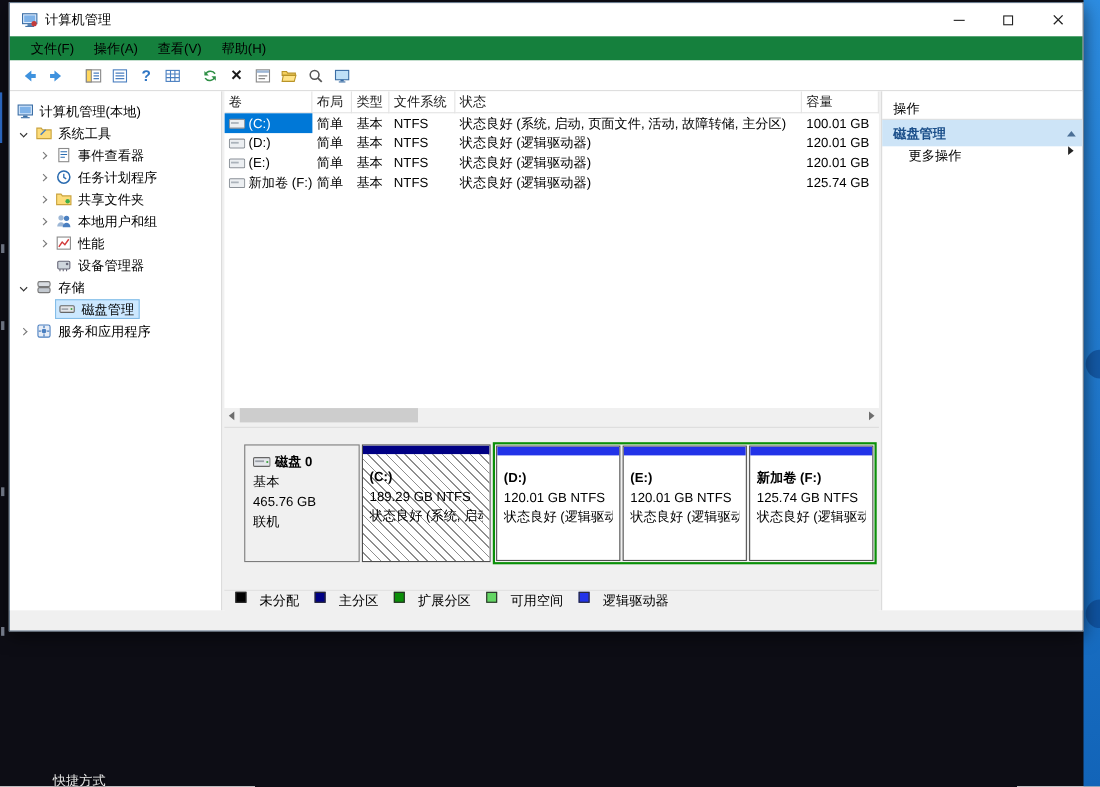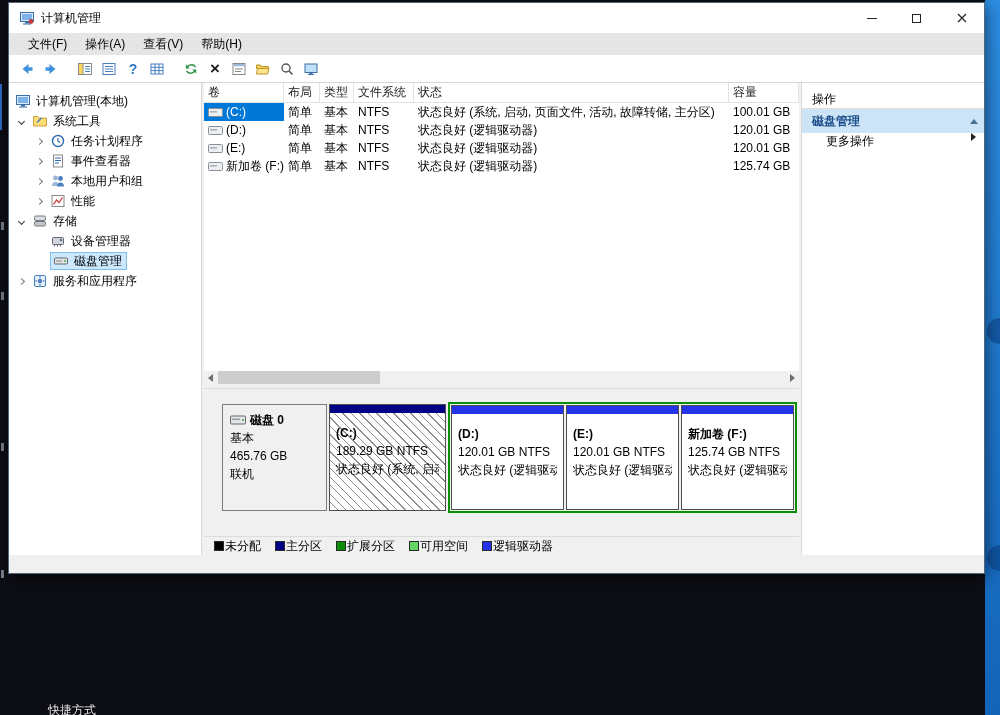--- a/index.html
+++ b/index.html
@@ -22,21 +22,21 @@
             display:flex; flex-direction:column; }
 
   .titlebar { height:30px; display:flex; align-items:center; background:#fff; flex:0 0 30px; }
   .app-icon { margin:0 6px 0 10px; display:inline-flex; }
   .title-text { font-size:12px; }
   .win-controls { margin-left:auto; display:flex; height:30px; }
   .wc { width:45px; height:30px; display:flex; align-items:center; justify-content:center; }
   .min-glyph { width:10px; height:1px; background:#222; display:inline-block; }
   .max-glyph { width:9px; height:9px; border:1px solid #222; display:inline-block; }
 
-  .menubar { height:22px; flex:0 0 22px; display:flex; align-items:center; padding-left:10px; background:#e5e5e5; }
+  .menubar { height:22px; flex:0 0 22px; display:flex; align-items:center; padding-left:10px; background:#15803d; }
   .menu-item { padding:0 9px; height:22px; line-height:22px; }
 
   .toolbar { height:28px; flex:0 0 28px; display:flex; align-items:center; padding-left:6px;
              background:#fff; border-bottom:1px solid #d6d6d6; }
   .tbtn { width:24px; height:24px; display:inline-flex; align-items:center; justify-content:center; }
   .tb-gap { width:10px; }
   .tb-x { font-size:17px; font-weight:bold; color:#1a1a1a; line-height:16px; }
   .tb-help { color:#2f76c4; font-weight:bold; font-size:14px; }
 
   .content { flex:1; display:flex; background:#f0f0f0; min-height:0; }
@@ -94,21 +94,21 @@
   .pbody { flex:1; padding:11px 6px 0; overflow:hidden; line-height:18px; }
   .pbody div { white-space:nowrap; overflow:hidden; }
   .p-name { font-weight:bold; }
   .hatch .pbody { background:repeating-linear-gradient(45deg,#fff 0 5px,#8f8f8f 5px 6px); }
   .ext { position:absolute; left:244px; top:13px; width:349px; height:111px;
          border:2px solid #0a8f08; padding:1px; display:flex; gap:2px; background:#f0f0f0; }
   .ext .part { position:static; top:auto; height:auto; flex:1; min-width:0; }
 
   .legend { height:19px; flex:0 0 19px; display:flex; align-items:center; gap:14px;
             padding-left:10px; background:#f0f0f0; border-top:1px solid #dcdcdc; }
-  .leg { display:flex; align-items:center; gap:1px; white-space:nowrap; }
+  .leg { display:flex; gap:12px; white-space:nowrap; }
   .leg .sw { width:10px; height:10px; border:1px solid #2a2a2a; display:inline-block; }
 
   
   .actions { width:183px; flex:0 0 183px; background:#fff; border-left:1px solid #d9d9d9; padding-top:6px; }
   .actions-title { height:20px; line-height:20px; padding-left:10px; border-bottom:1px solid #dcdcdc; }
   .action-sel { height:24px; background:#cde4f7; color:#1b4f8a; font-weight:bold;
                 display:flex; align-items:center; padding:0 6px 0 10px; }
   .tri-up { width:0; height:0; border-left:4px solid transparent; border-right:4px solid transparent;
             border-bottom:5px solid #4b6f96; margin-left:auto; }
   .action-more { height:26px; display:flex; padding:0 8px 0 24px; }
@@ -264,38 +264,48 @@
                 <path d="M5 9.5l4.5-4.5" stroke="#4a7fc0" stroke-width="1.4"></path>
               </svg>
             </span>
           <span>系统工具</span>
         </div>
 
         <div class="trow ind2">
           <span class="chev"></span>
           <span class="ticon">
               <svg width="16" height="16" viewBox="0 0 16 16">
+                <rect x="3.5" y="2" width="9" height="12" fill="#fff" stroke="#8a8a8a"></rect>
+                <path d="M5 5h6M5 7.5h6M5 10h4" stroke="#2b6cb0"></path>
+              </svg>
+            </span>
+          <span>事件查看器</span>
+        </div>
+
+        <div class="trow ind2">
+          <span class="chev"></span>
+          <span class="ticon">
+              <svg width="16" height="16" viewBox="0 0 16 16">
                 <circle cx="8" cy="8" r="5.5" fill="#fff" stroke="#2b6cb0" stroke-width="1.4"></circle>
                 <path d="M8 5v3.2l2.2 1.4" stroke="#2b6cb0" stroke-width="1.2" fill="none"></path>
               </svg>
             </span>
           <span>任务计划程序</span>
         </div>
 
         <div class="trow ind2">
           <span class="chev"></span>
           <span class="ticon">
               <svg width="16" height="16" viewBox="0 0 16 16">
-                <rect x="3.5" y="2" width="9" height="12" fill="#fff" stroke="#8a8a8a"></rect>
-                <path d="M5 5h6M5 7.5h6M5 10h4" stroke="#2b6cb0"></path>
-              </svg>
-            </span>
-          <span>事件查看器</span>
-        </div>
-
+                <path d="M1.5 3.5h4l1.2 1.6h7.8V13h-13z" fill="#fddc7a" stroke="#c9a23c"></path>
+                <circle cx="11.5" cy="10" r="2" fill="#3fae49"></circle>
+              </svg>
+            </span>
+          <span>共享文件夹</span>
+        </div>
 
         <div class="trow ind2">
           <span class="chev"></span>
           <span class="ticon">
               <svg width="16" height="16" viewBox="0 0 16 16">
                 <circle cx="5.5" cy="5" r="2.4" fill="#9db7d6"></circle>
                 <path d="M2 13c0-2.5 1.6-4 3.5-4s3.5 1.5 3.5 4z" fill="#9db7d6"></path>
                 <circle cx="10.5" cy="5.5" r="2.4" fill="#4a7fc0"></circle>
                 <path d="M7 13.5c0-2.5 1.6-4 3.5-4s3.5 1.5 3.5 4z" fill="#4a7fc0"></path>
               </svg>
@@ -307,41 +317,41 @@
           <span class="chev"></span>
           <span class="ticon">
               <svg width="16" height="16" viewBox="0 0 16 16">
                 <rect x="2" y="2.5" width="12" height="11" fill="#fff" stroke="#8a8a8a"></rect>
                 <path d="M3.5 11.5 6.5 7 9 9.5 12.5 4.5" stroke="#d23b3b" fill="none" stroke-width="1.3"></path>
               </svg>
             </span>
           <span>性能</span>
         </div>
 
-        <div class="trow ind1">
-          <span class="chev down"></span>
-          <span class="ticon">
-              <svg width="16" height="16" viewBox="0 0 16 16">
-                <rect x="2.5" y="3" width="11" height="4.5" rx="1.5" fill="#d9dde2" stroke="#777"></rect>
-                <rect x="2.5" y="8.5" width="11" height="4.5" rx="1.5" fill="#c3c9d0" stroke="#777"></rect>
-              </svg>
-            </span>
-          <span>存储</span>
-        </div>
-
         <div class="trow ind2">
           <span class="chev-space"></span>
           <span class="ticon">
               <svg width="16" height="16" viewBox="0 0 16 16">
                 <rect x="2.5" y="4.5" width="11" height="7" rx="1" fill="#cfd6dd" stroke="#667"></rect>
                 <path d="M4.5 11.5v2M7.5 11.5v2M10.5 11.5v2" stroke="#667"></path>
                 <circle cx="11" cy="7" r="1.2" fill="#667"></circle>
               </svg>
             </span>
           <span>设备管理器</span>
+        </div>
+
+        <div class="trow ind1">
+          <span class="chev down"></span>
+          <span class="ticon">
+              <svg width="16" height="16" viewBox="0 0 16 16">
+                <rect x="2.5" y="3" width="11" height="4.5" rx="1.5" fill="#d9dde2" stroke="#777"></rect>
+                <rect x="2.5" y="8.5" width="11" height="4.5" rx="1.5" fill="#c3c9d0" stroke="#777"></rect>
+              </svg>
+            </span>
+          <span>存储</span>
         </div>
 
         <div class="trow ind2">
           <span class="chev-space"></span>
           <span class="tsel">
             <span class="ticon">
                 <svg width="16" height="16" viewBox="0 0 16 16">
                   <rect x="1.5" y="5" width="13" height="6" rx="1" fill="#e4e6ea" stroke="#666"></rect>
                   <rect x="3" y="7.3" width="6" height="1.4" fill="#9aa0a8"></rect>
                   <circle cx="12" cy="8" r="0.9" fill="#3da53d"></circle>

